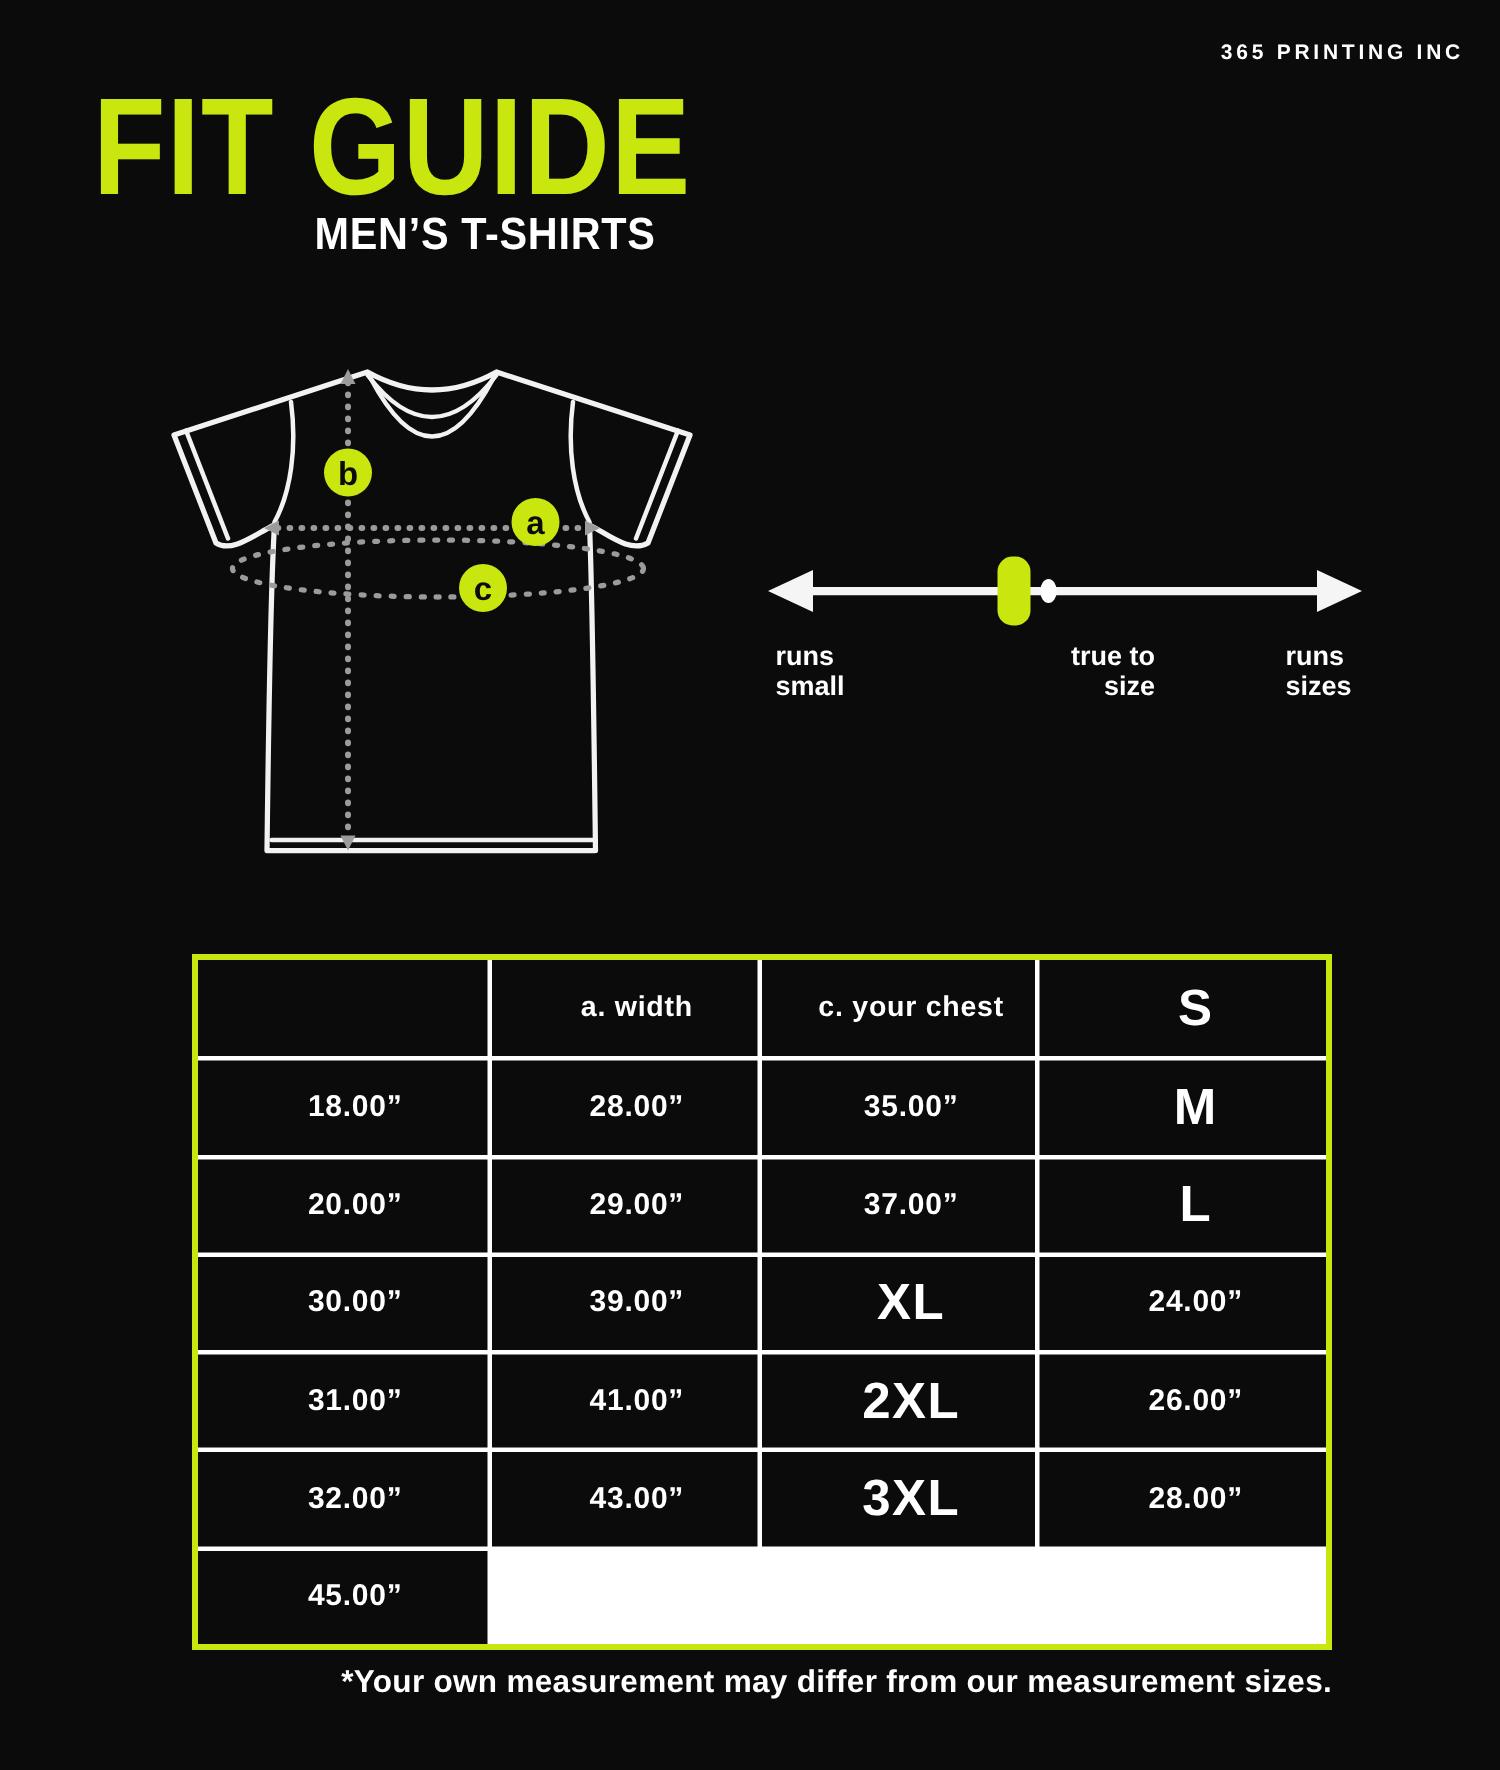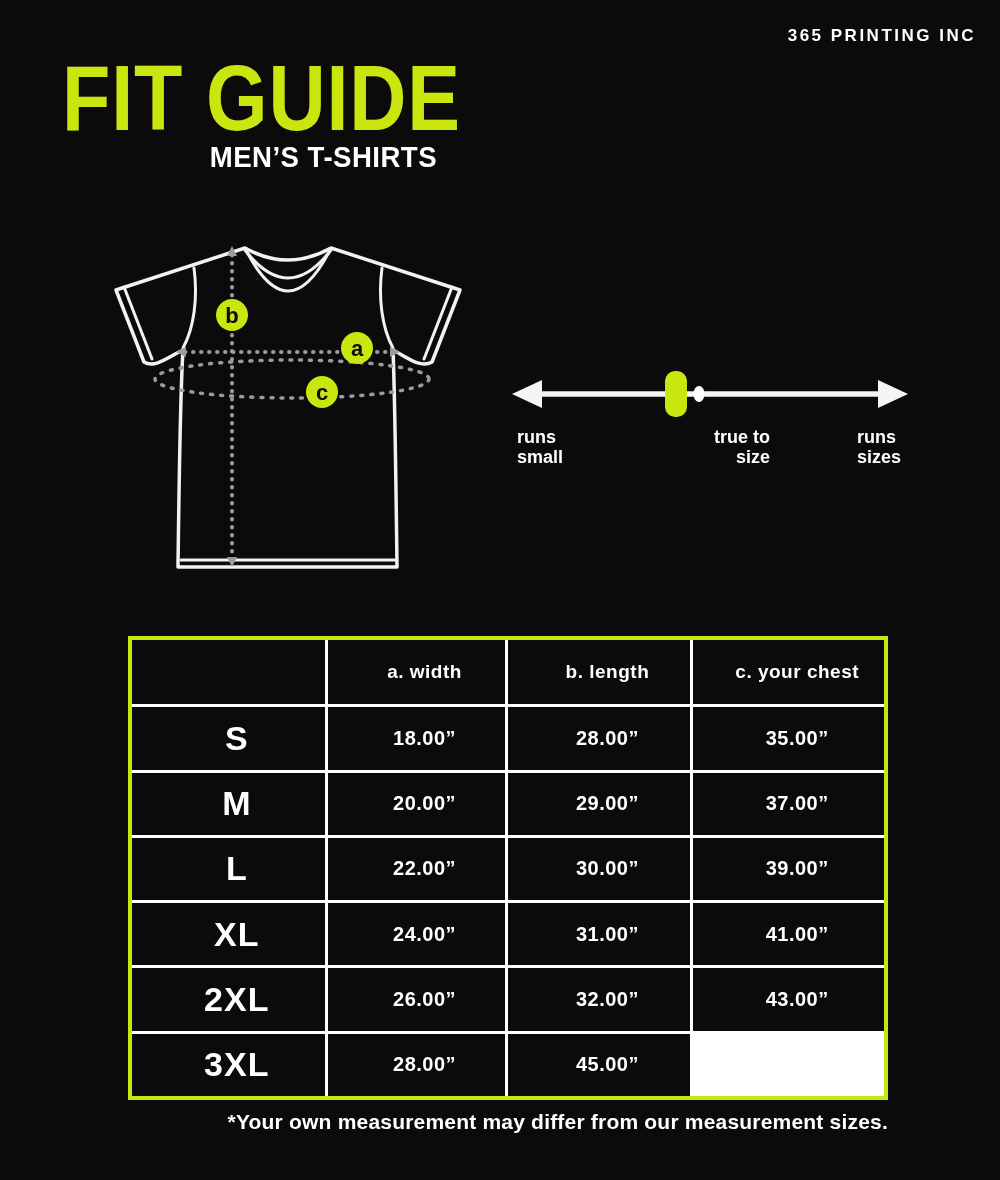--- a/index.html
+++ b/index.html
@@ -9,21 +9,21 @@
     --dotted:#9b9b9b;
   }
   html,body{margin:0;padding:0;background:#000;}
   *{box-sizing:border-box;}
   .poster{
     position:relative;width:1000px;height:1180px;background:var(--bg);
     overflow:hidden;font-family:"Liberation Sans","DejaVu Sans",sans-serif;
     font-weight:bold;color:var(--fg);
   }
   .brand{
-    position:absolute;top:26px;right:24px;font-size:17px;letter-spacing:2.5px;
+    position:absolute;top:26px;right:24px;font-size:14px;letter-spacing:2.5px;
     white-space:nowrap;
   }
   .title{
     position:absolute;left:62px;top:52px;font-size:92px;line-height:1;
     color:var(--accent);letter-spacing:1px;transform:scaleX(0.86);
     transform-origin:0 0;white-space:nowrap;
   }
   .subtitle{
     position:absolute;left:62px;top:140px;width:375px;text-align:right;
     font-size:30px;letter-spacing:0.5px;transform:scaleX(0.92);
@@ -138,35 +138,33 @@
     <div class="scale-label right">
       <span>runs</span>
       <span>sizes</span>
     </div>
   </div>
 
   <div class="size-table">
 
     <div class="cell col-head"></div>
     <div class="cell col-head">a. width</div>
-    <div class="cell col-head">b. length</div>
     <div class="cell col-head">c. your chest</div>
 
     <div class="cell size-label">S</div>
     <div class="cell value">18.00”</div>
     <div class="cell value">28.00”</div>
     <div class="cell value">35.00”</div>
 
     <div class="cell size-label">M</div>
     <div class="cell value">20.00”</div>
     <div class="cell value">29.00”</div>
     <div class="cell value">37.00”</div>
 
     <div class="cell size-label">L</div>
-    <div class="cell value">22.00”</div>
     <div class="cell value">30.00”</div>
     <div class="cell value">39.00”</div>
 
     <div class="cell size-label">XL</div>
     <div class="cell value">24.00”</div>
     <div class="cell value">31.00”</div>
     <div class="cell value">41.00”</div>
 
     <div class="cell size-label">2XL</div>
     <div class="cell value">26.00”</div>

